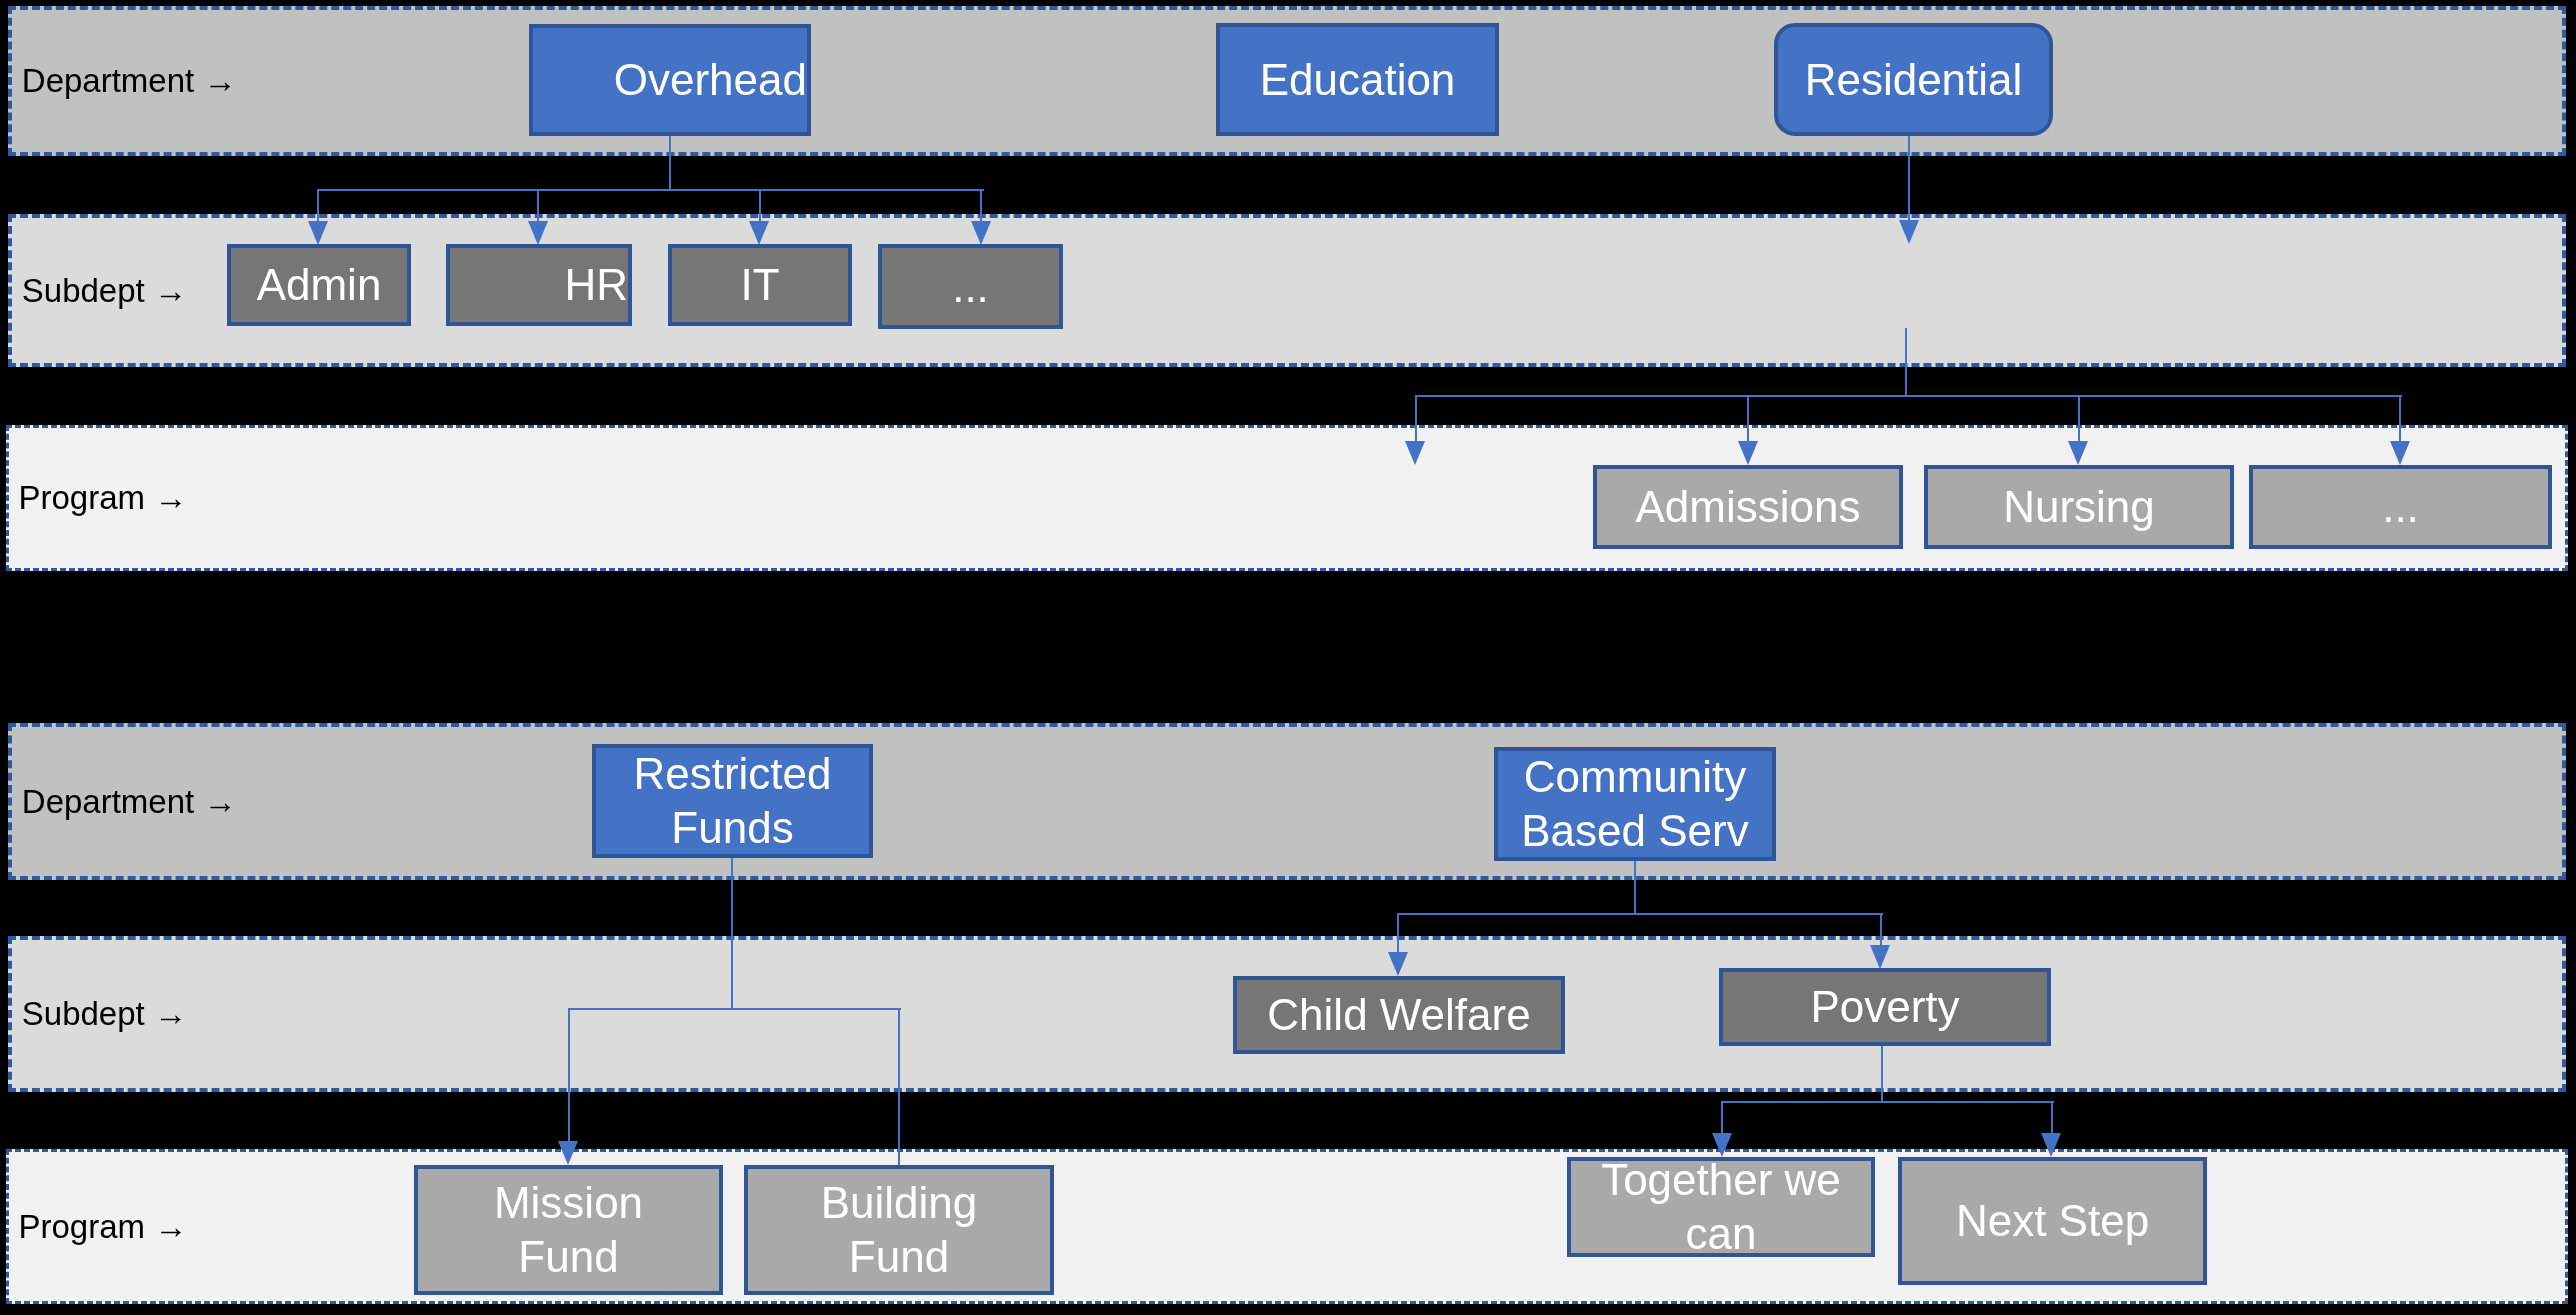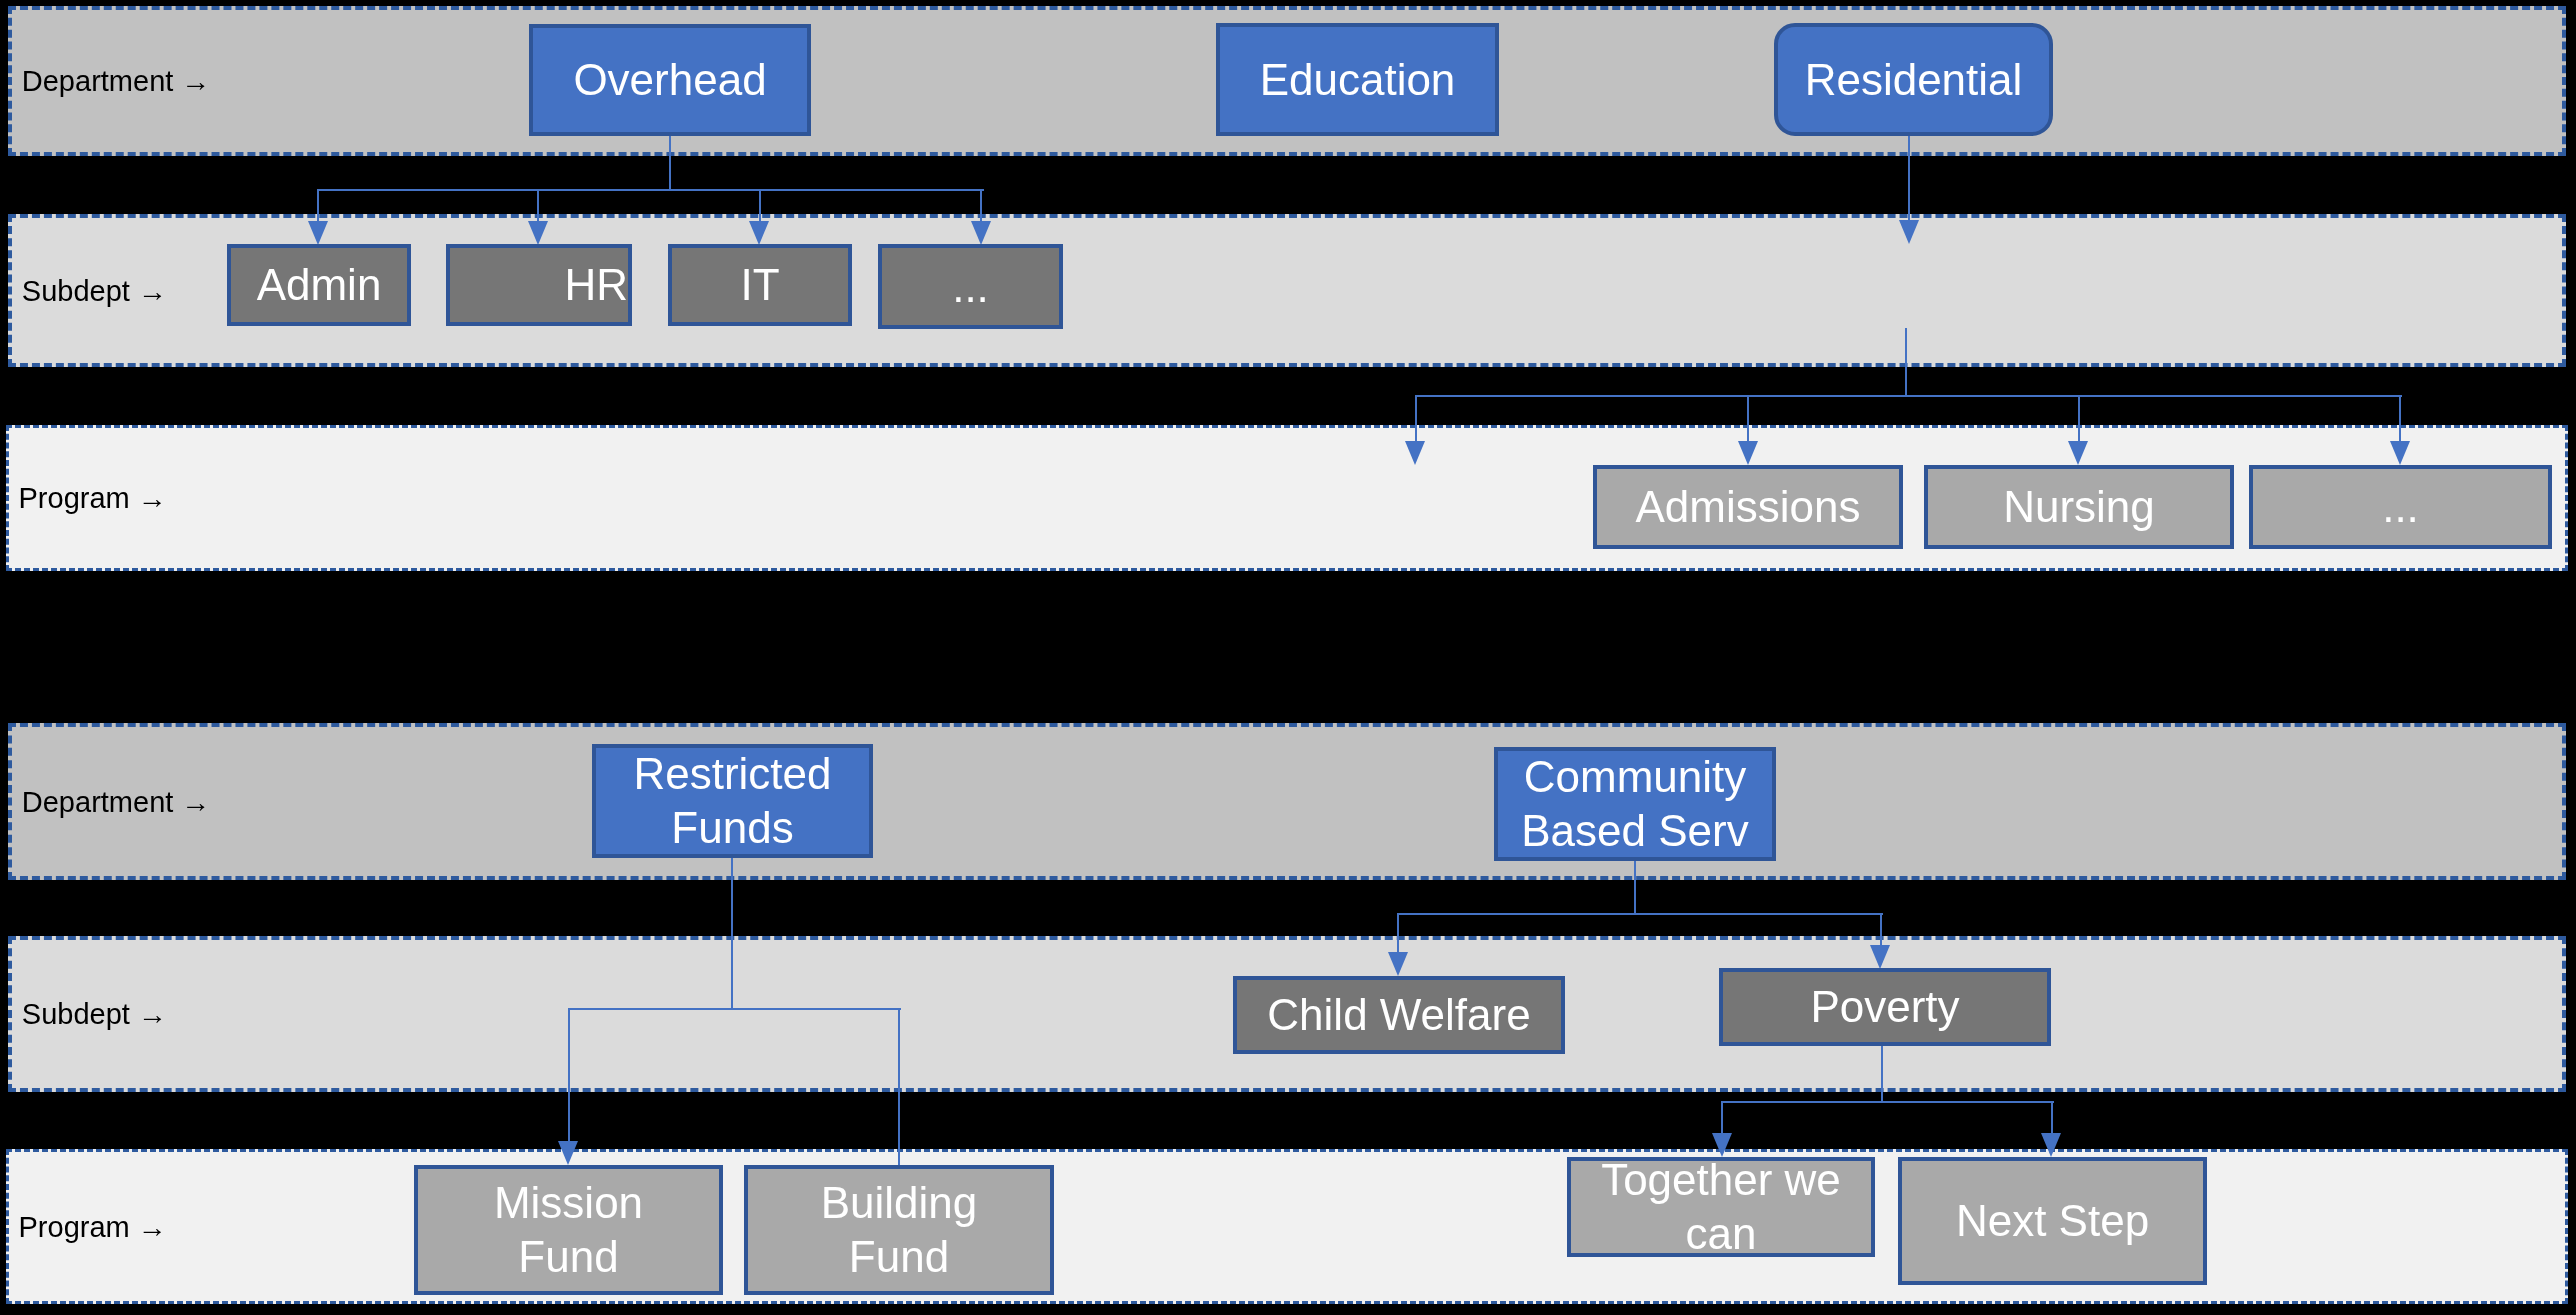--- a/index.html
+++ b/index.html
@@ -28,21 +28,21 @@
   .band{
     position:absolute;
     box-sizing:border-box;
     border:4.7px dashed var(--selection-dash);
   }
   .band.fine{border-width:3.6px;}
   .row-label{
     position:absolute;
     left:9.5px;top:50%;
     transform:translateY(-50%);
-    font-size:29px;
+    font-size:33px;
     color:var(--label-text);
     white-space:nowrap;
   }
   .node{
     position:absolute;
     box-sizing:border-box;
     border:4.7px solid var(--department-border);
     display:flex;align-items:center;justify-content:center;
     color:var(--node-text);
     font-size:44px;
@@ -128,21 +128,21 @@
   <div class="cline" style="left:1880px;top:913px;width:1.8px;height:33px;"></div>
   <div class="arrow" style="left:1870px;top:945px;"></div>
 
   <div class="cline" style="left:1881px;top:1046px;width:1.8px;height:56px;"></div>
   <div class="cline" style="left:1723px;top:1101px;width:331px;height:1.8px;"></div>
   <div class="cline" style="left:1721px;top:1101px;width:1.8px;height:33px;"></div>
   <div class="arrow" style="left:1712px;top:1133px;"></div>
   <div class="cline" style="left:2051px;top:1101px;width:1.8px;height:33px;"></div>
   <div class="arrow" style="left:2041px;top:1133px;"></div>
 
-  <div class="node dept" style="left:529px;top:24px;width:282px;height:112px;">
+  <div class="node dept" style="left:529px;top:24px;width:282px;height:112px;justify-content:flex-end;">
     <span>Overhead</span>
   </div>
   <div class="node dept" style="left:1216px;top:23px;width:283px;height:113px;">
     <span>Education</span>
   </div>
   <div class="node dept" style="left:1774px;top:23px;width:279px;height:113px;border-radius:21px;">
     <span>Residential</span>
   </div>
 
   <div class="node sub" style="left:227px;top:244px;width:184px;height:82px;">

